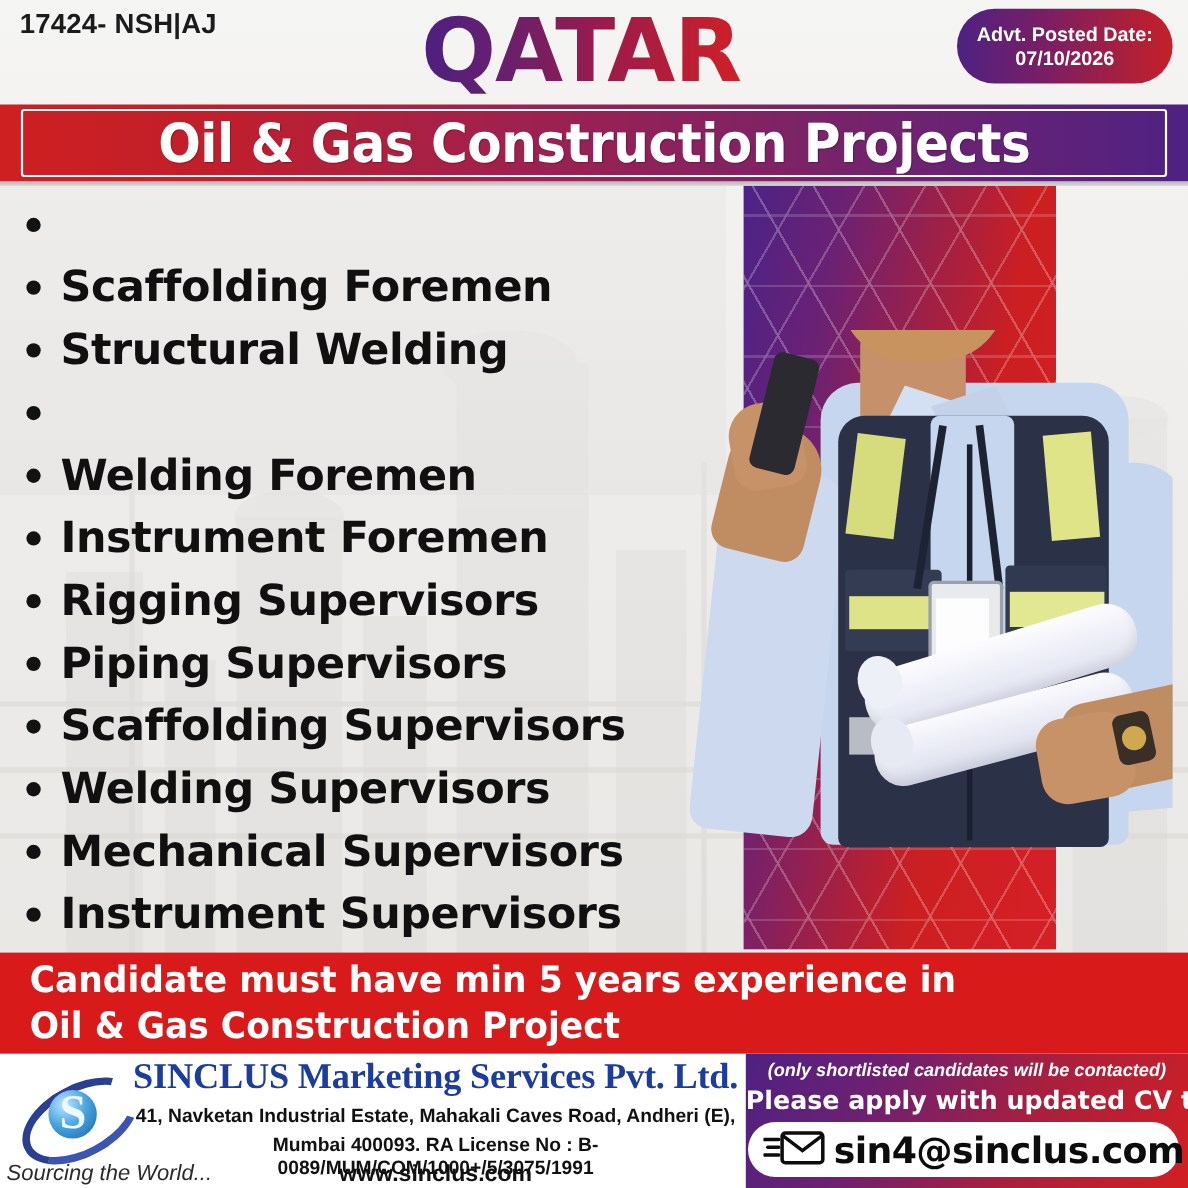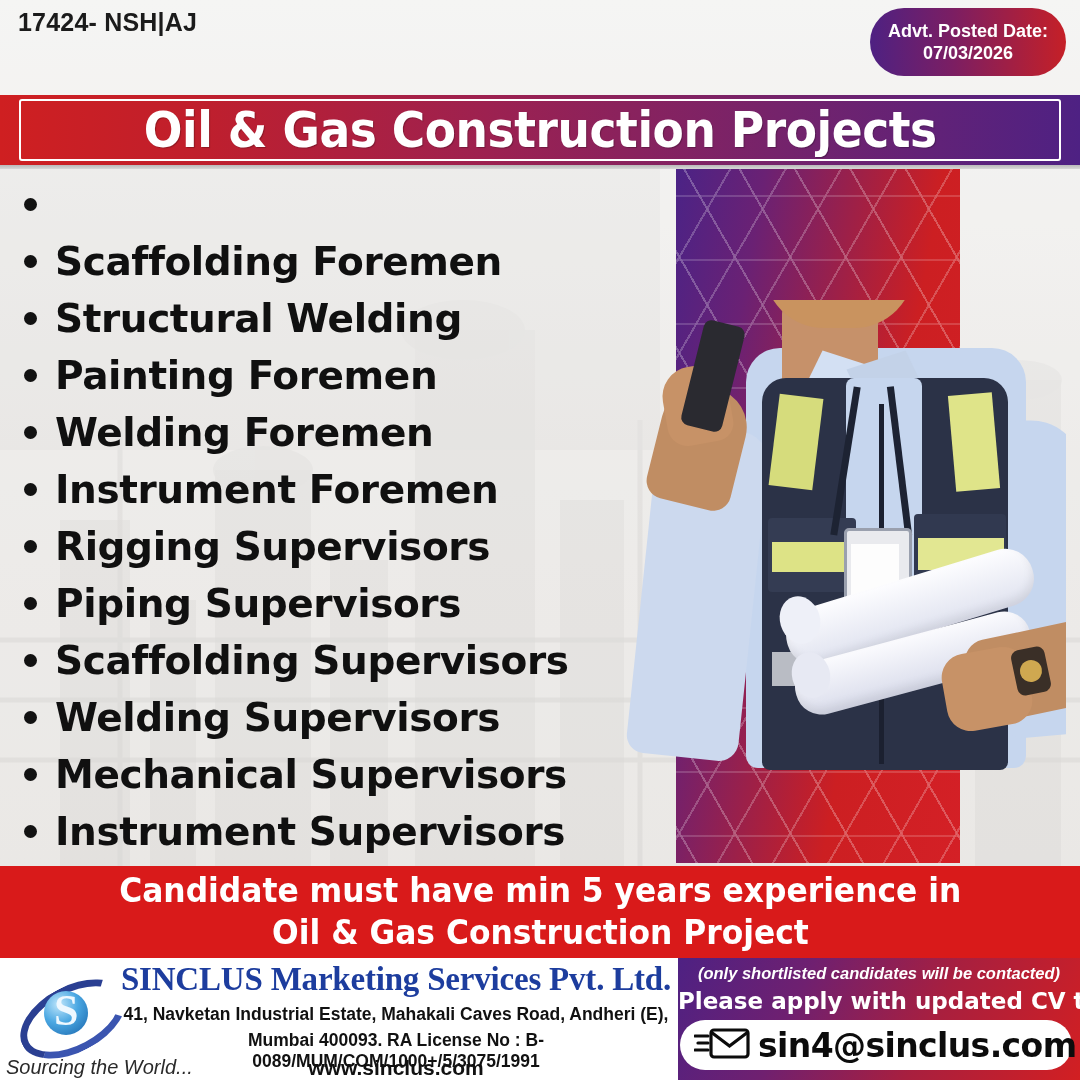--- a/index.html
+++ b/index.html
@@ -126,21 +126,21 @@
     border-radius:28px;transform:rotate(-17deg);box-shadow:inset 0 -6px 10px rgba(0,0,0,.08);}
   .roll2{left:196px;top:336px;width:242px;height:54px;background:linear-gradient(180deg,#fbfbfe,#d9dceb);
     border-radius:26px;transform:rotate(-15deg);box-shadow:inset 0 -6px 10px rgba(0,0,0,.08);}
   .roll1-end{left:184px;top:296px;width:40px;height:48px;background:#eef0f8;border-radius:50%;transform:rotate(-17deg);}
   .roll2-end{left:196px;top:352px;width:38px;height:46px;background:#e7e9f3;border-radius:50%;transform:rotate(-15deg);}
 
   
   .exp-banner{
     position:absolute;left:0;top:866px;width:1080px;height:92px;
     background:#d91a1a;display:flex;flex-direction:column;
-    align-items:center;justify-content:center;
+    justify-content:center;
   }
   .exp-line{
     color:#fff;font-weight:bold;font-size:33px;line-height:42px;
     font-family:"DejaVu Sans", sans-serif;transform:scaleX(.95);white-space:nowrap;
   }
 
   
   .footer{position:absolute;left:0;top:958px;width:1080px;height:122px;background:#ffffff;}
   .footer-left{position:absolute;left:0;top:0;width:678px;height:122px;}
   .logo{position:absolute;left:14px;top:6px;width:104px;height:96px;}
@@ -209,23 +209,24 @@
           <path d="M640 420 V940"></path>
       </g>
       <g fill="#cfcfcd" opacity="0.5">
         <rect x="0" y="150" width="660" height="300"></rect>
       </g>
     </svg>
   </div>
 
   <div class="header">
     <div class="ref-code">17424- NSH|AJ</div>
+    <div class="qatar">QATAR</div>
     <div class="date-badge">
       <span>Advt. Posted Date:</span>
-      <span>07/03/2026</span>
+      <span>07/10/2026</span>
     </div>
   </div>
 
   <div class="title-banner">
     <div class="title-inner">
       <span class="title-text">Oil &amp; Gas Construction Projects</span>
     </div>
   </div>
   <div class="hairline"></div>
 
@@ -276,21 +277,20 @@
     <div class="job">
         <span class="dot"></span>
         <span class="lbl">Scaffolding  Foremen</span>
       </div>
     <div class="job">
         <span class="dot"></span>
         <span class="lbl">Structural  Welding</span>
       </div>
     <div class="job">
         <span class="dot"></span>
-        <span class="lbl">Painting Foremen</span>
       </div>
     <div class="job">
         <span class="dot"></span>
         <span class="lbl">Welding  Foremen</span>
       </div>
     <div class="job">
         <span class="dot"></span>
         <span class="lbl">Instrument  Foremen</span>
       </div>
     <div class="job">

